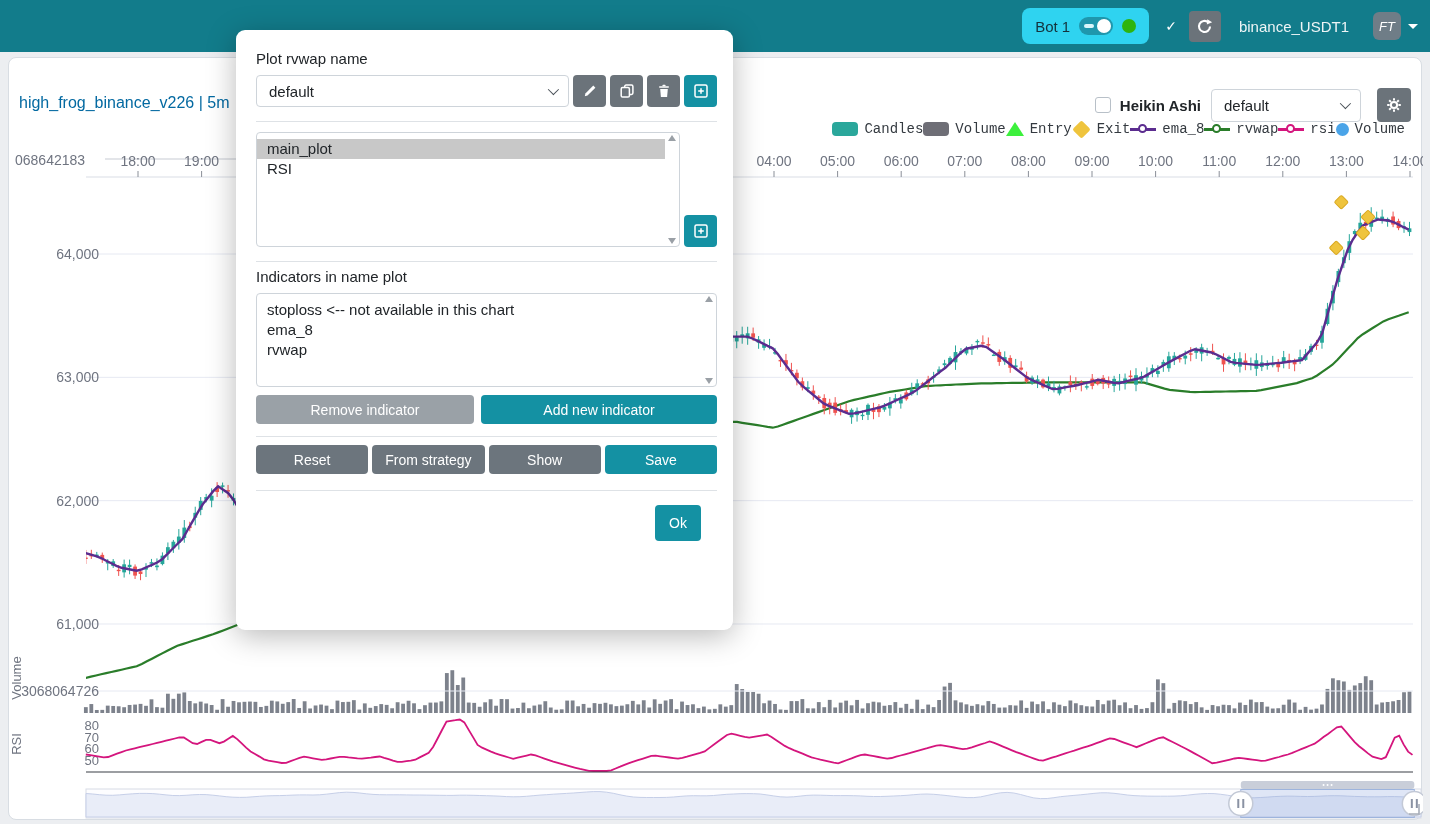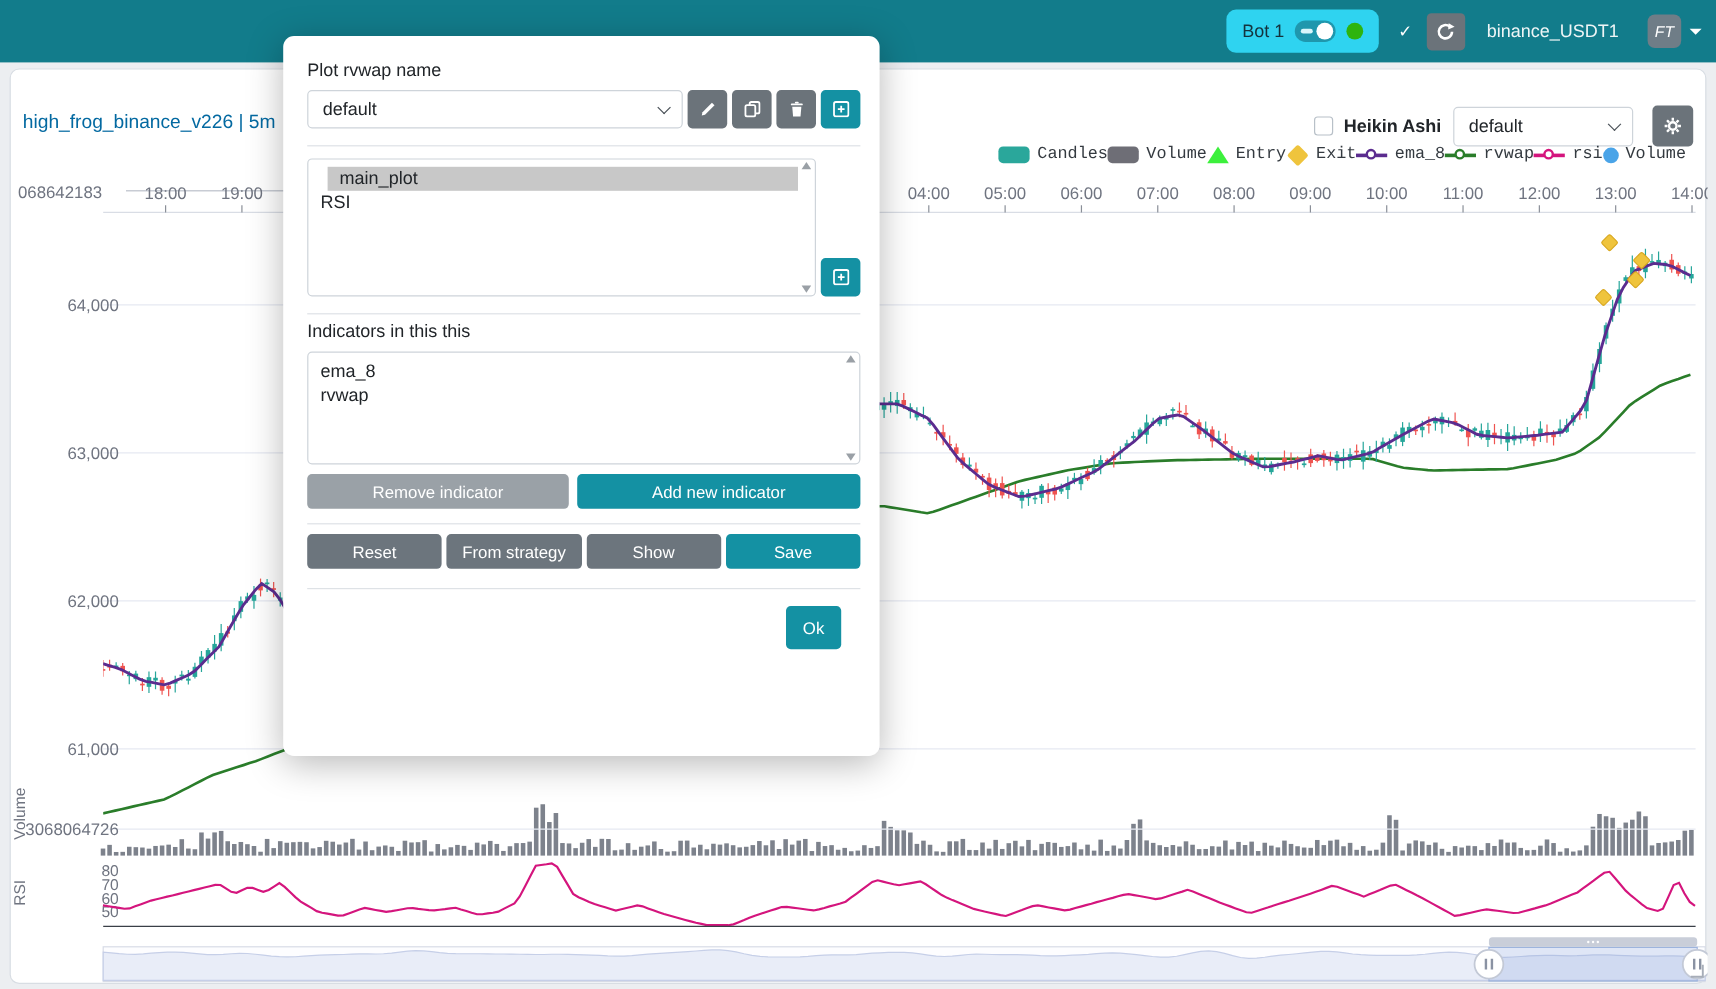--- a/index.html
+++ b/index.html
@@ -58,21 +58,21 @@
   .m-select { flex:1; height:32px; border:1px solid #ced4da; border-radius:4px; display:flex;
               align-items:center; justify-content:space-between; padding:0 12px; font-size:15px;
               color:#212529; cursor:pointer;}
   .ibtn { width:33px; height:32px; border:none; border-radius:4px; background:#6b737a; display:flex;
           align-items:center; justify-content:center; cursor:pointer;}
   .ibtn.teal { background:#1491a3; }
   hr.div { border:none; border-top:1px solid #dee2e6; margin:14px 0 10px; }
   .listbox { border:1px solid #ced4da; border-radius:4px; background:#fff; position:relative;
              padding:6px 14px 0 0; overflow:hidden; }
   .listbox .item { font-size:15px; color:#212529; padding:0px 10px; line-height:20px; cursor:pointer; white-space:nowrap;}
-  .listbox .item.sel { background:#c8c8c8;margin-left:16px; }
+  .listbox .item.sel { background:#c8c8c8; }
   .sb { position:absolute; right:2px; top:2px; bottom:2px; width:11px; display:flex;
         flex-direction:column; justify-content:space-between; align-items:center; }
   .sb .up { width:0;height:0;border-left:4.5px solid transparent;border-right:4.5px solid transparent;
             border-bottom:6px solid #9aa0a6;}
   .sb .dn { width:0;height:0;border-left:4.5px solid transparent;border-right:4.5px solid transparent;
             border-top:6px solid #9aa0a6;}
   .btn { border:none; border-radius:4px; color:#fff; font-size:14px; height:29px; cursor:pointer;
          font-family:inherit; }
   .btn.gray { background:#6c757d; }
   .btn.muted { background:#9aa1a7; }
@@ -1025,22 +1025,23 @@
       <button class="ibtn teal">
         <svg width="14" height="14" viewBox="0 0 14 14">
           <rect x="1" y="1" width="12" height="12" rx="1.6" fill="none" stroke="#fff" stroke-width="1.5"></rect>
           <path d="M7 4.2 V9.8 M4.2 7 H9.8" stroke="#fff" stroke-width="1.5"></path>
         </svg>
       </button>
     </div>
 
     <hr class="div" style="margin-bottom:6px;">
 
-    <div class="m-label">Indicators in this this</div>
+    <div class="m-label">Indicators in name plot</div>
     <div class="listbox" id="indicator-list" style="height:94px; margin-bottom:8px;">
+      <div class="item">stoploss &lt;-- not available in this chart</div>
         <div class="item">ema_8</div>
         <div class="item">rvwap</div>
         <div class="sb">
           <span class="up"></span>
           <span class="dn"></span>
         </div>
     </div>
 
     <div class="row" style="gap:7px; margin-bottom:12px;">
       <button class="btn muted" style="flex:48;">Remove indicator</button>

